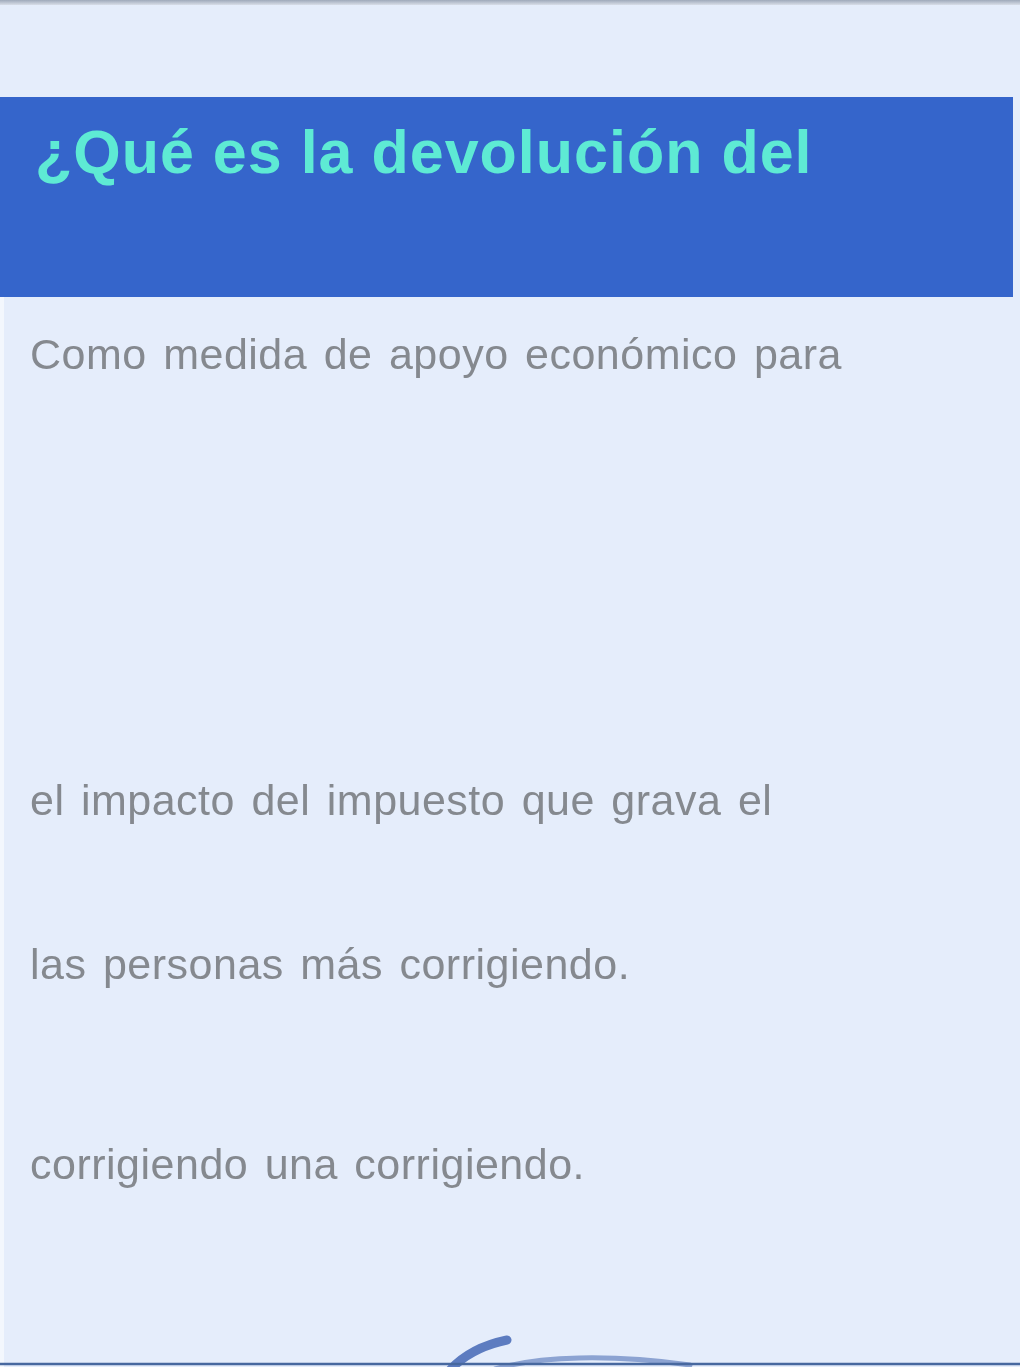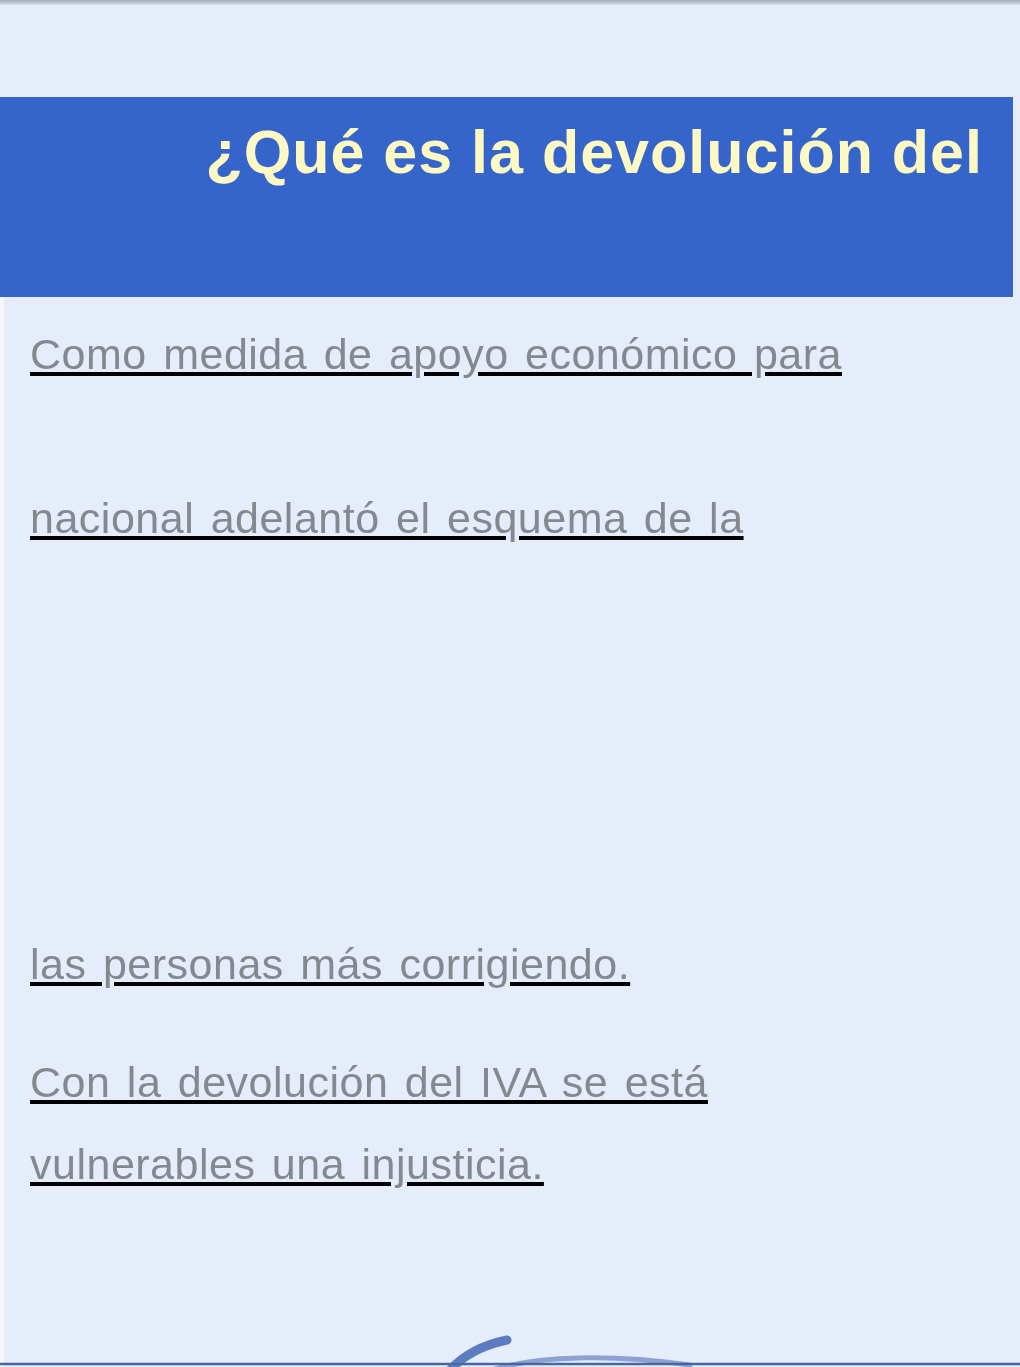--- a/index.html
+++ b/index.html
@@ -22,41 +22,39 @@
 
   
   .banner {
     margin: 92px 7px 0 0;       
     height: 200px;
     background: #3565cb;
     padding: 18px 30px 0 35px;
   }
   .banner h1 {
     margin: 0;
-    color: #fef9c3;
+    color: #5eead4;
     font-size: 61px;
     font-weight: bold;
     line-height: 75px;
     letter-spacing: 1px;
-    text-align: right;
   }
   .banner .title-line { white-space: nowrap; }
 
   
   .left-edge {
     position: absolute;
     left: 0; top: 297px; bottom: 0;
     width: 4px;
     background: #f3f7fd;
   }
 
   
   .content {
     padding: 16px 30px 0 30px;
-    text-decoration: underline;
   }
   .para {
     margin: 0 0 36px 0;
     font-size: 43px;
     line-height: 82px;
     color: #85898f;
     letter-spacing: 0.5px;
     word-spacing: 4px;
   }
   .text-line { white-space: nowrap; }
@@ -79,32 +77,32 @@
     <div class="title-line">¿Qué es la devolución del</div>
   </h1>
 </header>
 
 <div class="left-edge"></div>
 
 <main class="content">
   <p class="para">
     <span class="text-line">Como medida de apoyo económico para</span><br>
     <br>
-    <span class="text-line">nacional adelantó el esquema de la</span><br>
+    <br>
   </p>
   <p class="para">
     <br>
     <br>
-    <br>
+    <span class="text-line">el impacto del impuesto que grava el</span><br>
     <br>
     <span class="text-line">las personas más corrigiendo.</span>
   </p>
   <p class="para">
-    <span class="text-line">Con la devolución del IVA se está</span><br>
-    <span class="text-line">vulnerables una injusticia.</span>
+    <br>
+    <span class="text-line">corrigiendo una corrigiendo.</span>
   </p>
 </main>
 
 <svg class="footer-decor" viewBox="0 0 1020 45">
 
   <path d="M 495 47 C 540 34, 610 32, 690 43" fill="none" stroke="#8ca3d2" stroke-width="5" stroke-linecap="round"></path>
 
   <path d="M 450 48 C 462 35, 478 24, 507 18" fill="none" stroke="#5d7cc0" stroke-width="9" stroke-linecap="round"></path>
 
   <path d="M 0 42 L 1020 42" fill="none" stroke="#47689f" stroke-width="2.5"></path>

